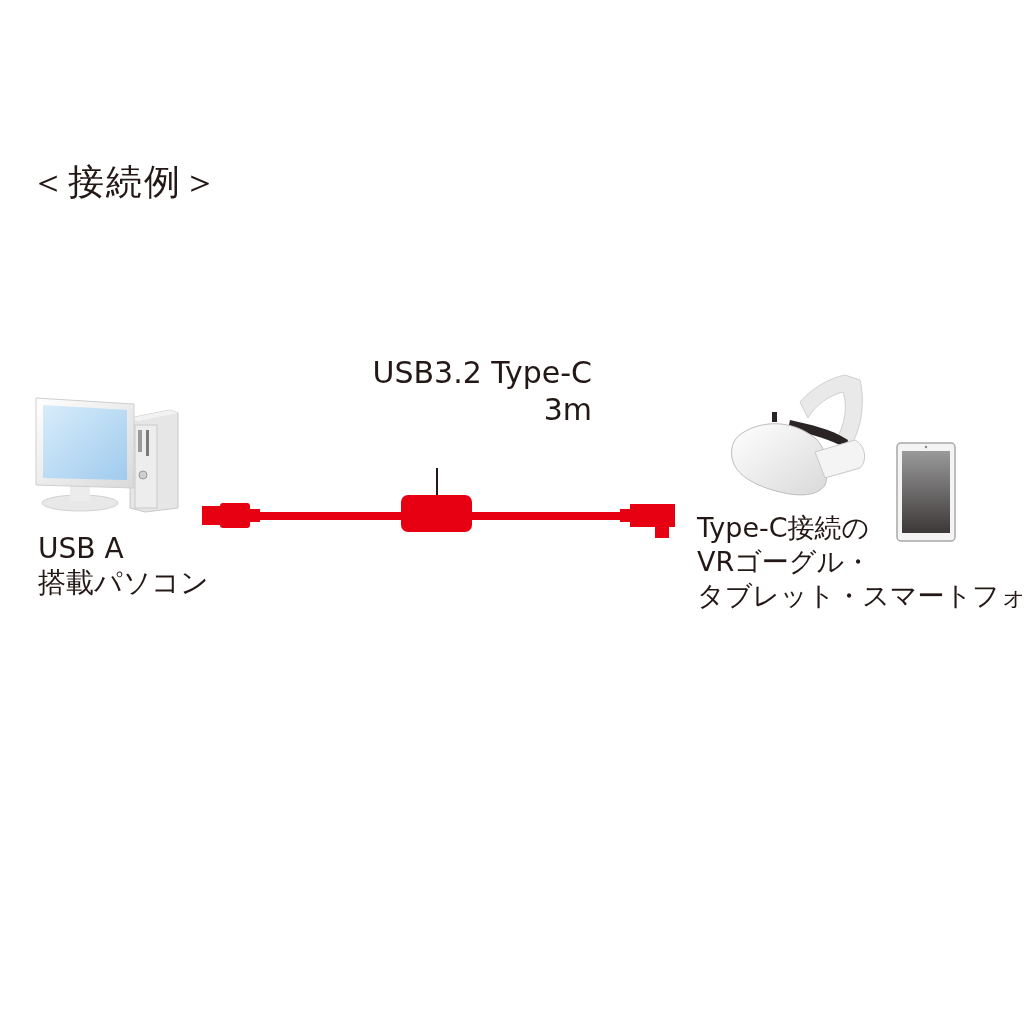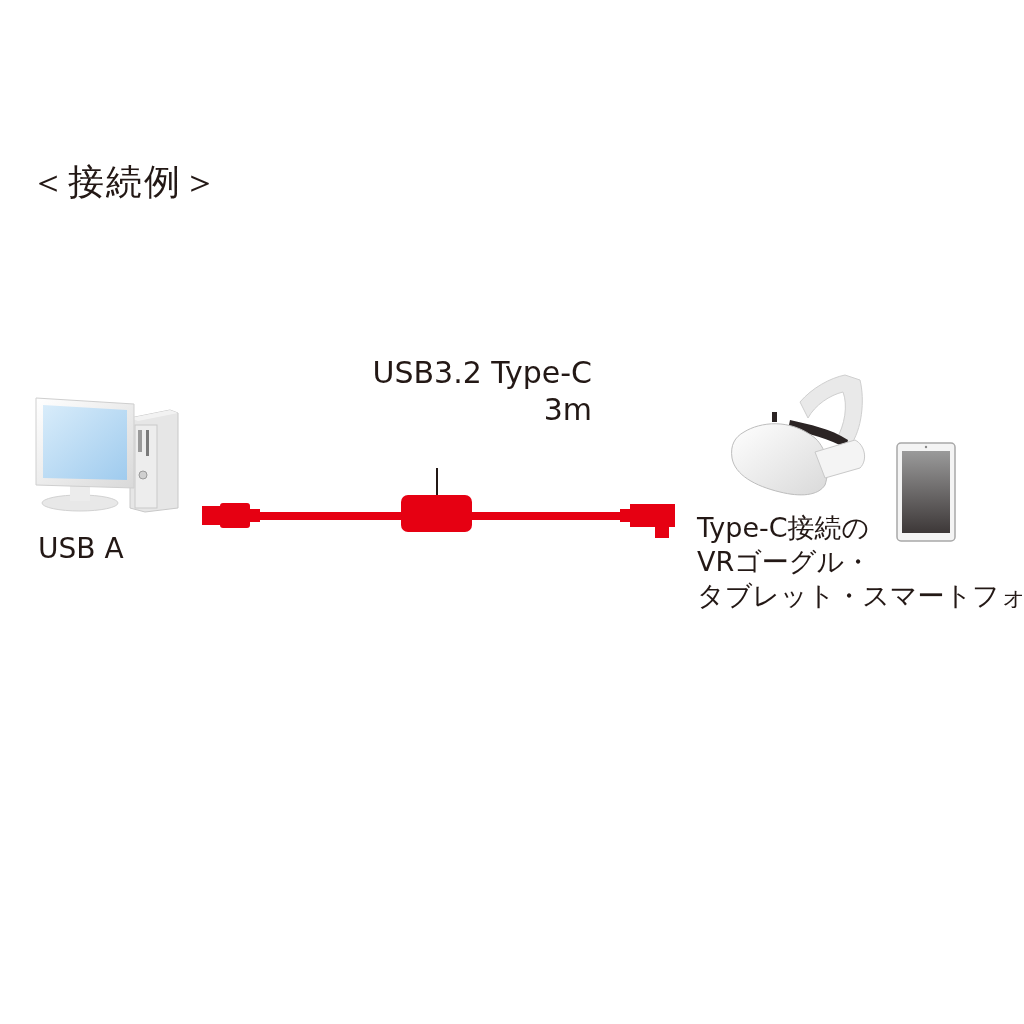--- a/index.html
+++ b/index.html
@@ -82,19 +82,20 @@
   </g>
 </svg>
 
 <div class="abs center-lbl">
   <div>USB3.2 Type-C</div>
   <div>3m</div>
 </div>
 
 <div class="abs lbl left-lbl">
   <div>USB A</div>
+  <div>搭載パソコン</div>
 </div>
 
 <div class="abs lbl right-lbl">
   <div>Type-C接続の</div>
   <div>VRゴーグル・</div>
   <div>タブレット・スマートフォンなど</div>
 </div>
 
 </body></html>

